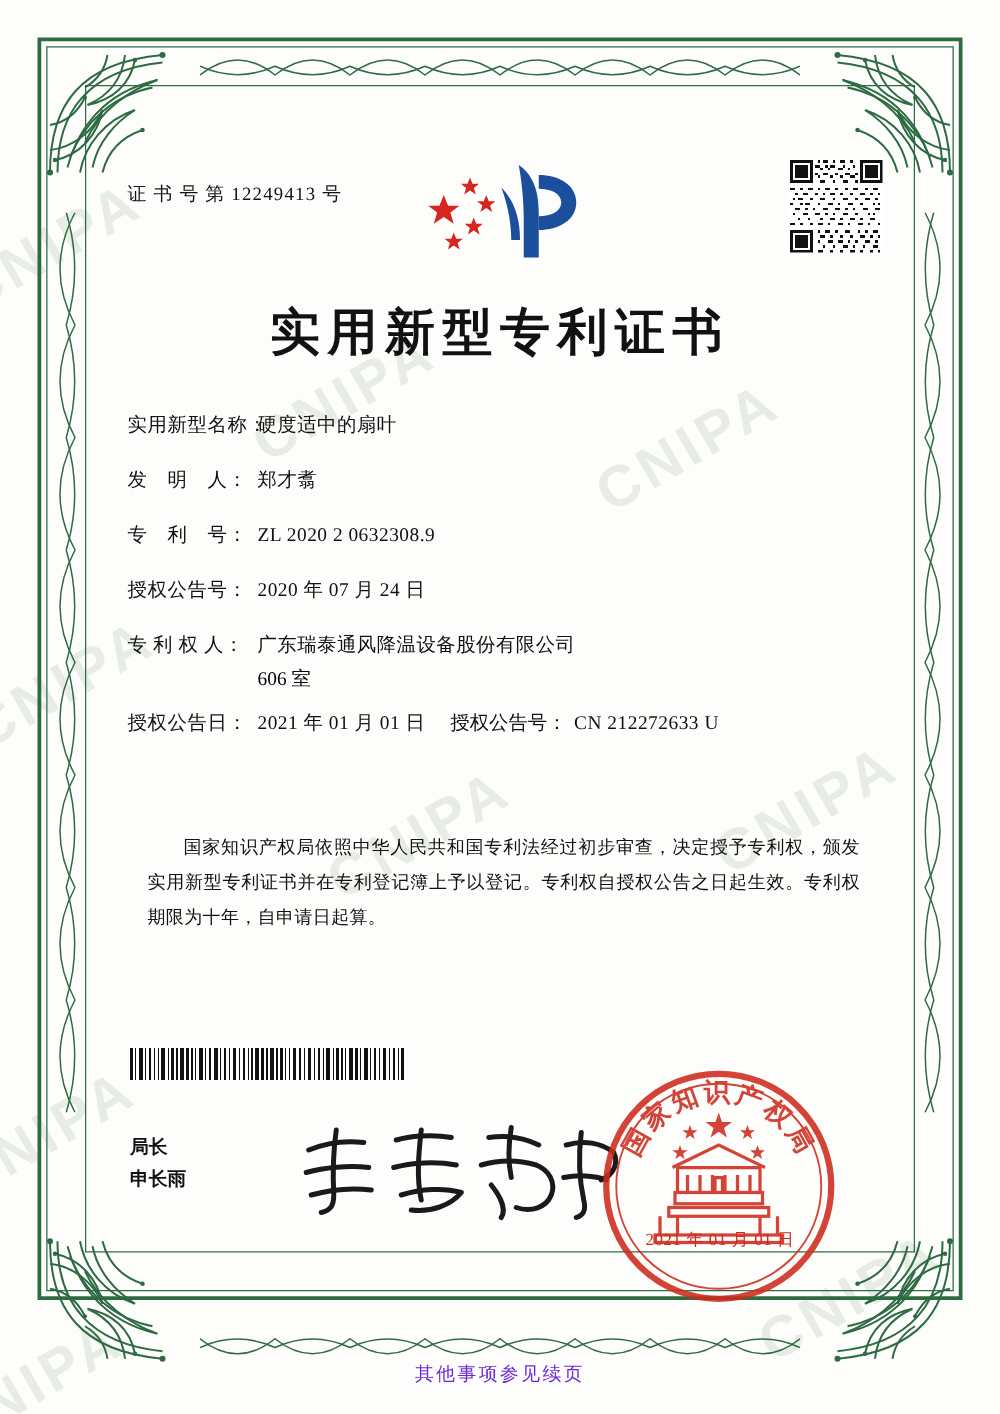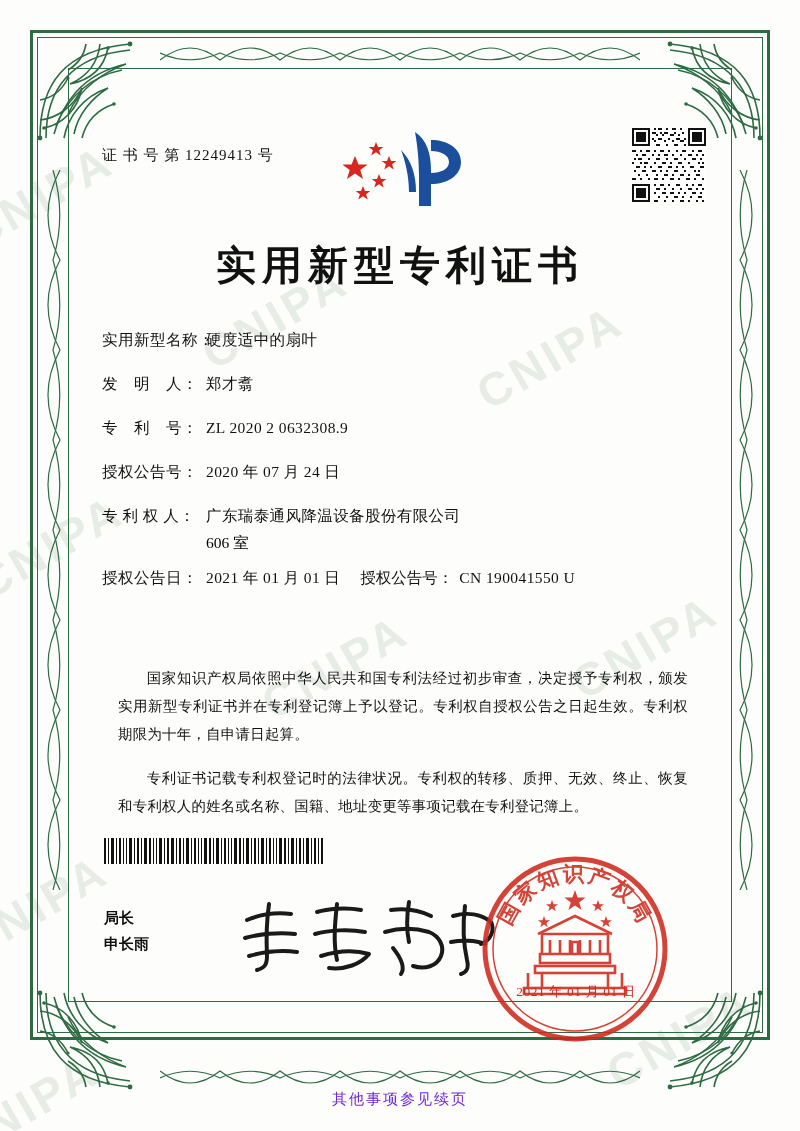--- a/index.html
+++ b/index.html
@@ -596,27 +596,26 @@
       </div>
       <div class="frow">
         <div class="flabel">专 利 权 人：</div>
         <div class="fval">广东瑞泰通风降温设备股份有限公司</div>
       </div>
       <div class="fval2">606 室</div>
       <div class="frow inline">
         <div class="flabel">授权公告日：</div>
         <div class="fval">2021 年 01 月 01 日</div>
         <div class="sep-label">授权公告号：</div>
-        <div class="fval" style="margin-left:6px;">CN 190041550 U</div>
+        <div class="fval" style="margin-left:6px;">CN 212272633 U</div>
       </div>
     </div>
 
     <div class="para">
       <p>国家知识产权局依照中华人民共和国专利法经过初步审查，决定授予专利权，颁发实用新型专利证书并在专利登记簿上予以登记。专利权自授权公告之日起生效。专利权期限为十年，自申请日起算。</p>
-      <p>专利证书记载专利权登记时的法律状况。专利权的转移、质押、无效、终止、恢复和专利权人的姓名或名称、国籍、地址变更等事项记载在专利登记簿上。</p>
     </div>
 
     <div class="barcode">
       <svg width="220" height="26" viewBox="0 0 220 26" shape-rendering="crispEdges">
         <g fill="#111">
           <rect x="0" y="0" width="2" height="26"></rect>
             <rect x="4" y="0" width="1" height="26"></rect>
           <rect x="7" y="0" width="3" height="26"></rect>
             <rect x="12" y="0" width="1" height="26"></rect>
           <rect x="15" y="0" width="2" height="26"></rect>

